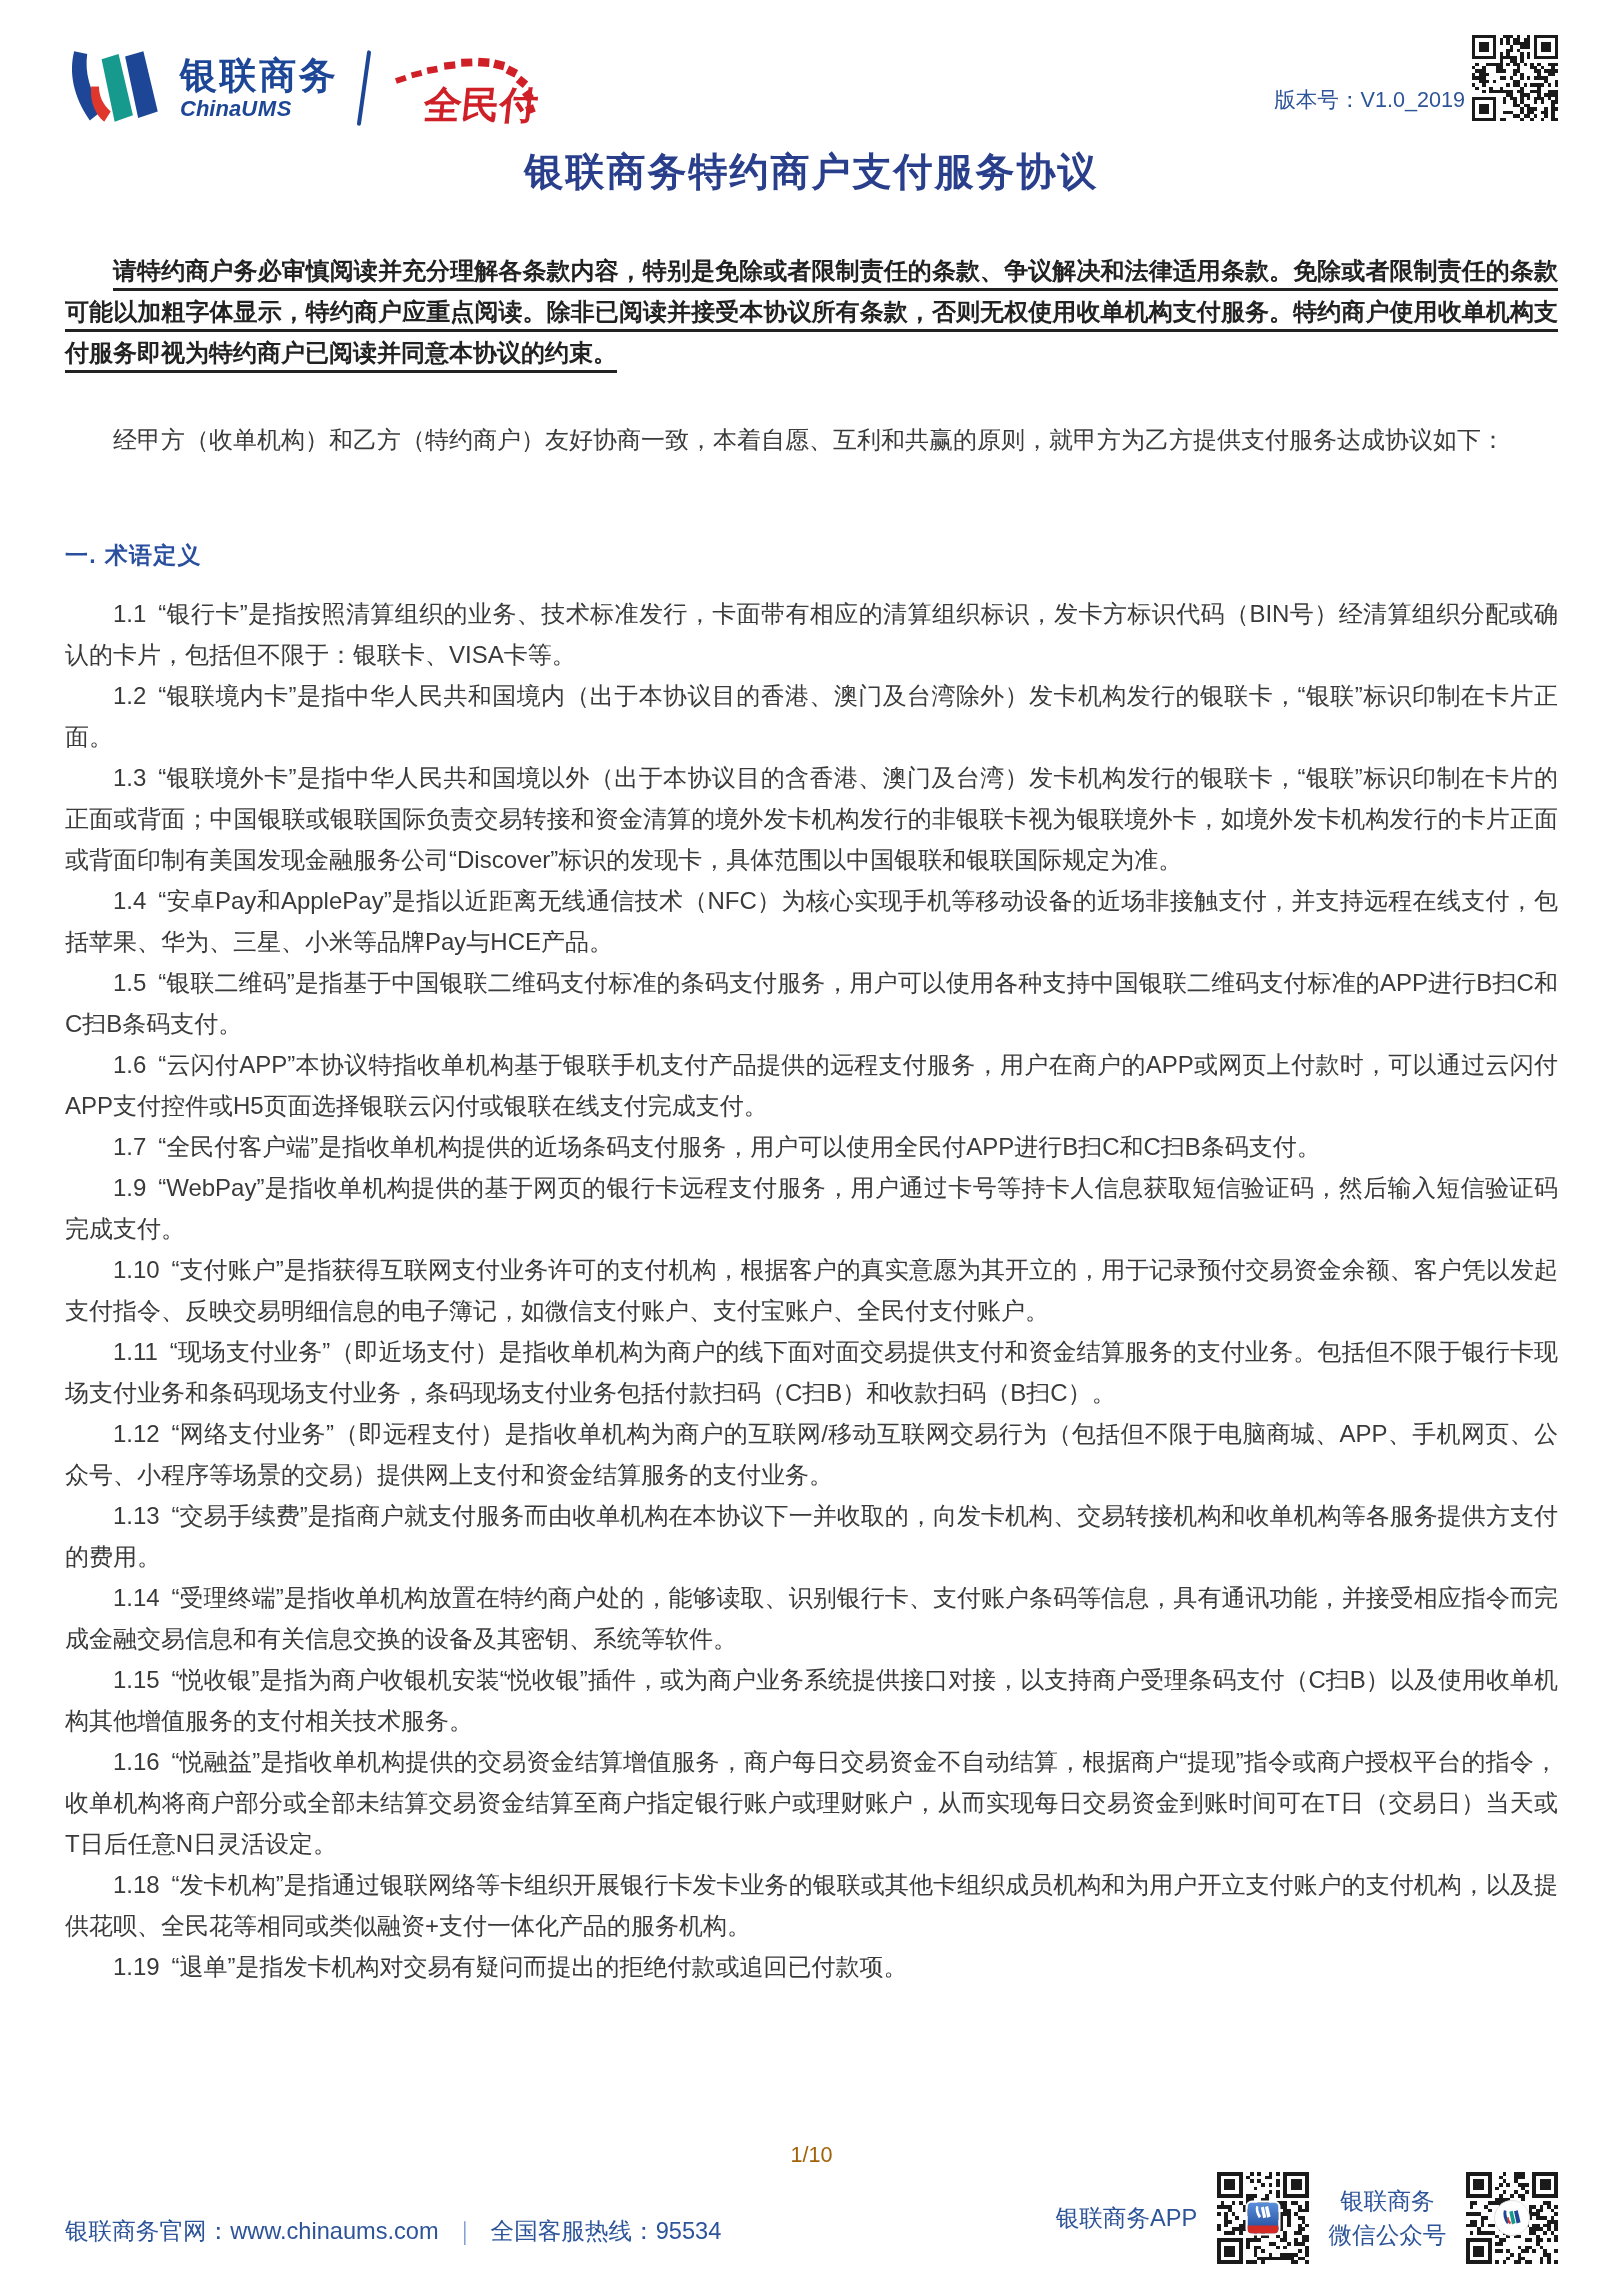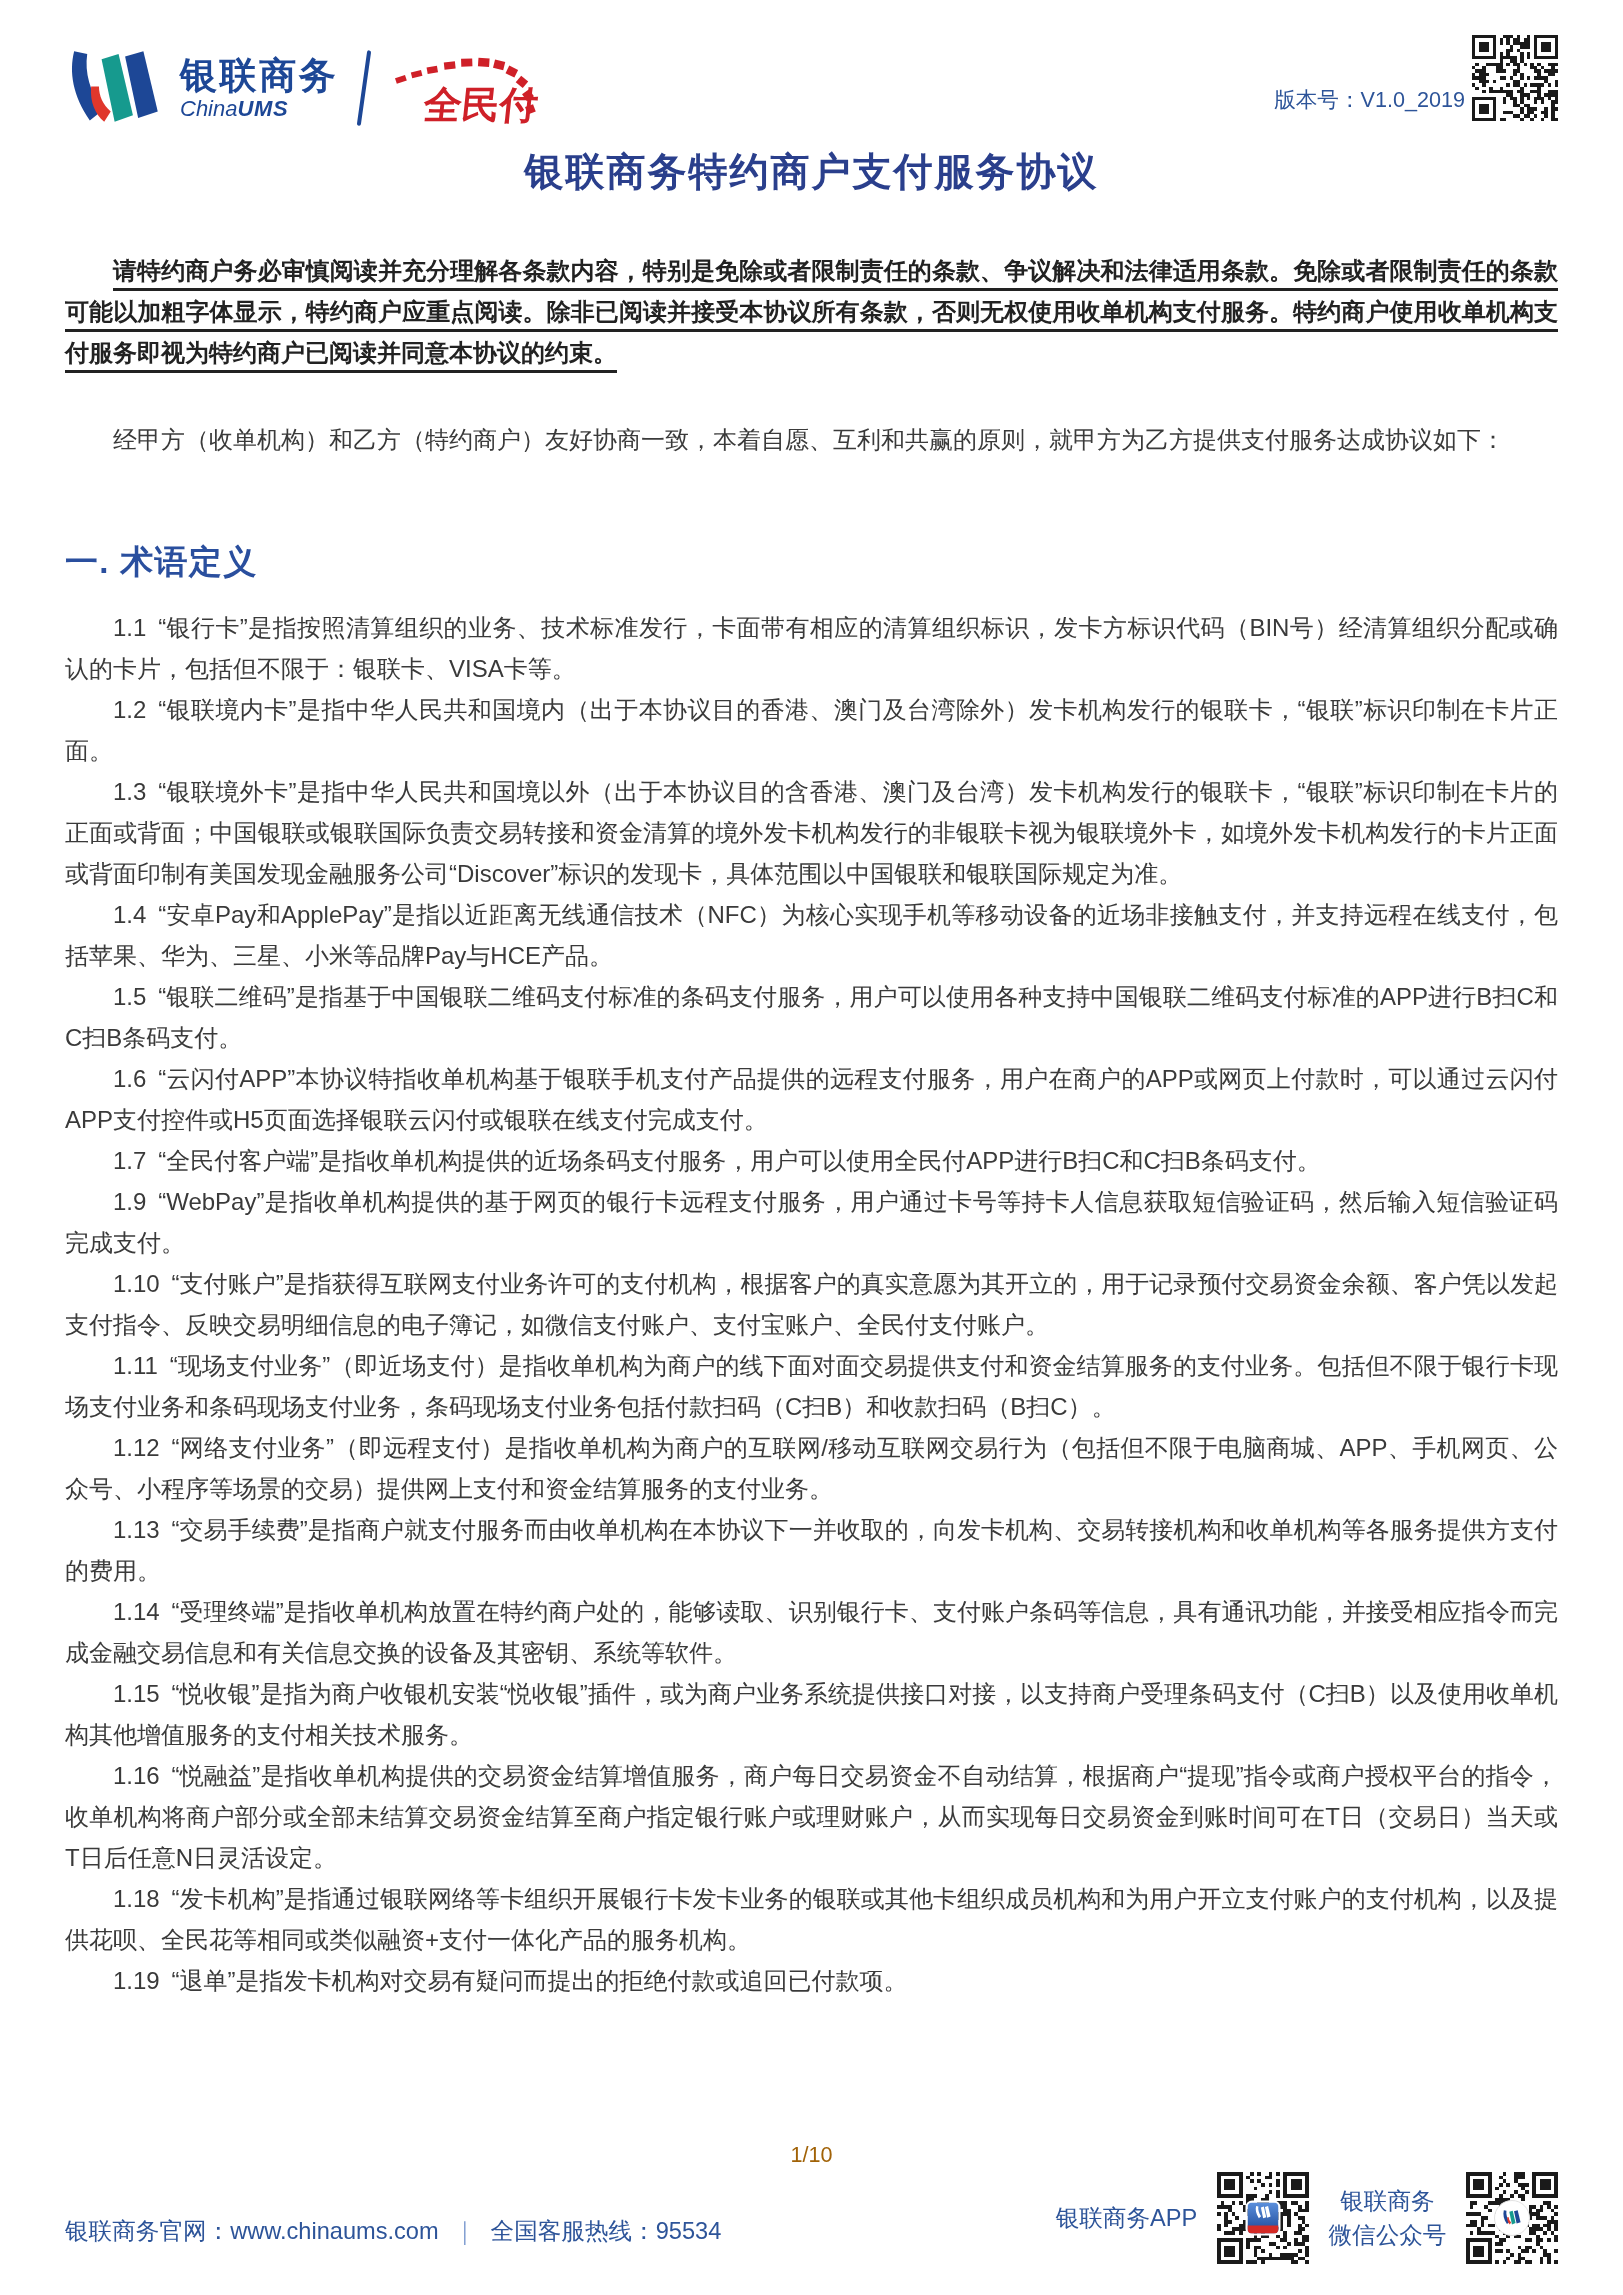--- a/index.html
+++ b/index.html
@@ -14,21 +14,21 @@
     background:#ffffff;
     overflow:hidden;
   }
   
   .header{display:flex;align-items:flex-start;justify-content:space-between;height:111px;}
   .brand{display:flex;align-items:center;gap:17px;margin-top:11.8px;}
   .brand-mark{width:98px;height:77px;flex:0 0 auto;}
   .brand-text{display:flex;flex-direction:column;line-height:1;}
   .brand-cn{font-size:37px;font-weight:800;color:#1d4796;letter-spacing:2.6px;}
   .brand-en{margin-top:3.9px;font-size:22px;color:#1d4796;font-style:italic;}
-  .brand-en .en1{font-weight:400;}
+  .brand-en .en1{font-weight:700;}
   .brand-en .en2{font-weight:800;letter-spacing:0.7px;}
   .brand-divider{width:3.9px;height:76px;background:#1d4796;border-radius:2px;transform:rotate(8deg);margin:0 6.5px;}
   .product-logo{position:relative;margin-top:3.9px;}
   .hdr-right{display:flex;align-items:flex-start;gap:7px;}
   .version{margin-top:51px;font-size:21.6px;color:#2d5499;white-space:nowrap;}
   .qr{line-height:0;}
   .qr svg{display:block;width:100%;height:100%;}
   .qr-top{width:86px;height:86px;margin-top:1.3px;}
   
   .doc-title{
@@ -40,21 +40,21 @@
   .intro-bold{
     margin-top:51px;color:#222222;font-weight:700;
     text-indent:2em;
     text-decoration:underline;
     text-decoration-thickness:2.6px;
     text-underline-offset:8.5px;
   }
   .intro{margin-top:22px;text-indent:2em;}
   .sec-heading{
     margin:56px 0 22px 0;
-    font-size:33px;font-weight:800;color:#2a4f9e;letter-spacing:1.3px;
+    font-size:23px;font-weight:800;color:#2a4f9e;letter-spacing:1.3px;
   }
   .clause{margin:0;text-indent:2em;}
   .clause .cnum{margin-right:11.8px;}
   
   .footer{margin-top:auto;}
   .page-num{text-align:center;font-size:21.6px;color:#a16207;margin-bottom:3.9px;}
   .footer-row{display:flex;align-items:flex-end;justify-content:space-between;}
   .footer-left{font-size:23.6px;color:#2d5499;white-space:nowrap;padding-bottom:17px;}
   .footer-left .sep{margin:0 14.4px;color:#7d9bd0;}
   .footer-right{display:flex;align-items:center;gap:19.6px;}

